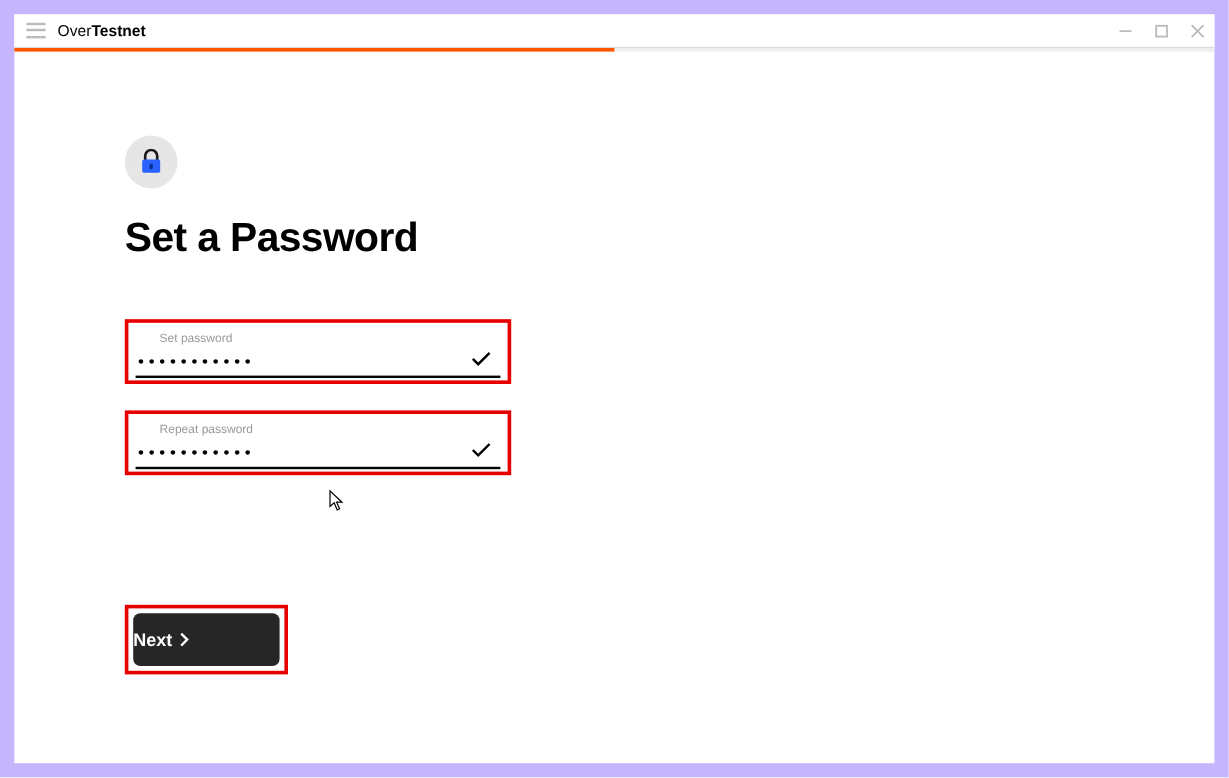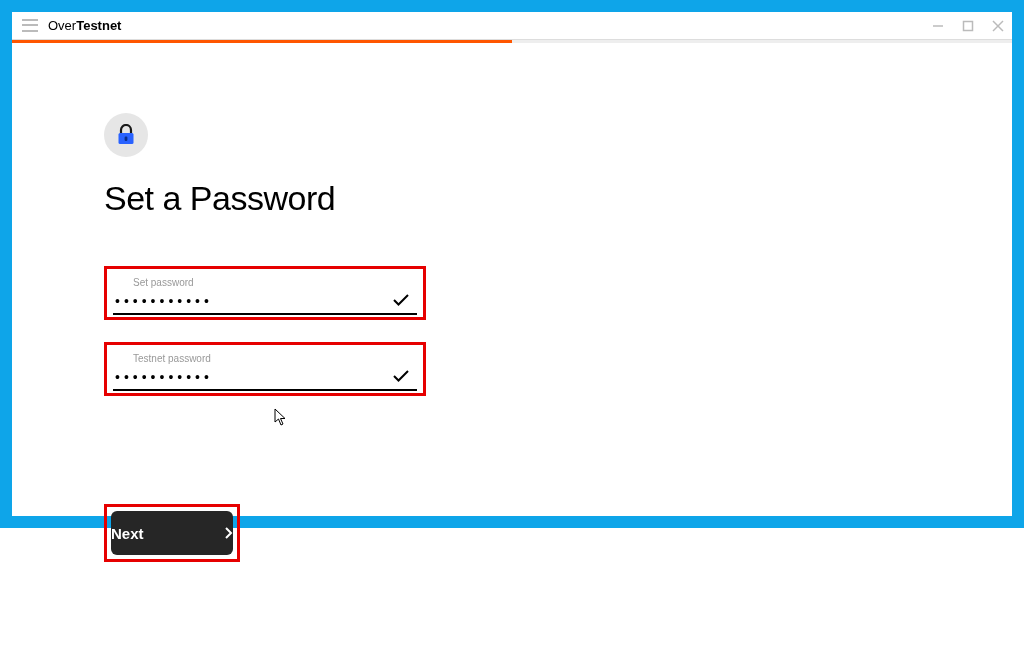--- a/index.html
+++ b/index.html
@@ -1,17 +1,17 @@
 <!DOCTYPE html>
 <html><head>
   <meta charset="utf-8">
   <style>
     * { margin: 0; padding: 0; box-sizing: border-box; }
     html, body { width: 1024px; height: 648px; font-family: Arial, Helvetica, sans-serif; }
-    .outer-border { width: 1024px; height: 528px; border: 12px solid #0ea5e9; background: #fff; position: relative; }
+    .outer-border { width: 1024px; height: 648px; border: 12px solid #c4b5fd; background: #fff; position: relative; }
     .titlebar {
       height: 28px;
       border-bottom: 1px solid #ddd;
       display: flex;
       align-items: center;
       background: #fff;
       position: relative;
     }
     .hamburger {
       width: 16px; height: 16px; margin-left: 10px; margin-right: 10px;
@@ -34,21 +34,21 @@
     .content {
       padding: 70px 0 0 92px;
       position: relative;
     }
     .lock-circle {
       width: 44px; height: 44px; border-radius: 50%; background: #e6e6e6;
       display: flex; align-items: center; justify-content: center;
       margin-bottom: 22px;
     }
     .heading {
-      font-size: 34px; font-weight: 400; letter-spacing: -0.5px; color: #000;
+      font-size: 34px; font-weight: 700; letter-spacing: -0.5px; color: #000;
       margin-bottom: 48px;
     }
     .field-wrap {
       width: 322px;
       padding: 4px 6px 2px 6px;
       border: 3px solid #e60000;
       margin-bottom: 22px;
       position: relative;
     }
     .field-label {
@@ -69,21 +69,21 @@
     .button-wrap {
       width: 136px;
       padding: 4px;
       border: 3px solid #e60000;
       margin-top: 108px;
     }
     .next-btn {
       width: 100%; height: 44px; background: #262626; color: #fff;
       border: none; border-radius: 6px;
       font-size: 15px; font-weight: 600;
-      display: flex; align-items: center; justify-content: space-between; gap: 6px;
+      display: flex; align-items: center; justify-content: flex-start; gap: 6px;
       cursor: pointer;
     }
     .cursor-arrow {
       position: absolute; left: 262px; top: 365px;
       pointer-events: none;
     }
   </style>
 </head>
 <body>
 
@@ -134,21 +134,21 @@
         <input type="password" class="password-input" value="•••••••••••" style="">
         <span class="check">
           <svg width="16" height="12" viewBox="0 0 16 12">
               <path d="M1 6 L5.5 10.5 L15 1" fill="none" stroke="#000" stroke-width="2"></path>
             </svg>
         </span>
       </div>
     </div>
 
     <div class="field-wrap">
-      <div class="field-label">Testnet password</div>
+      <div class="field-label">Repeat password</div>
       <div class="field-row">
         <input type="password" class="password-input" value="•••••••••••" style="">
         <span class="check">
           <svg width="16" height="12" viewBox="0 0 16 12">
               <path d="M1 6 L5.5 10.5 L15 1" fill="none" stroke="#000" stroke-width="2"></path>
             </svg>
         </span>
       </div>
     </div>
 

